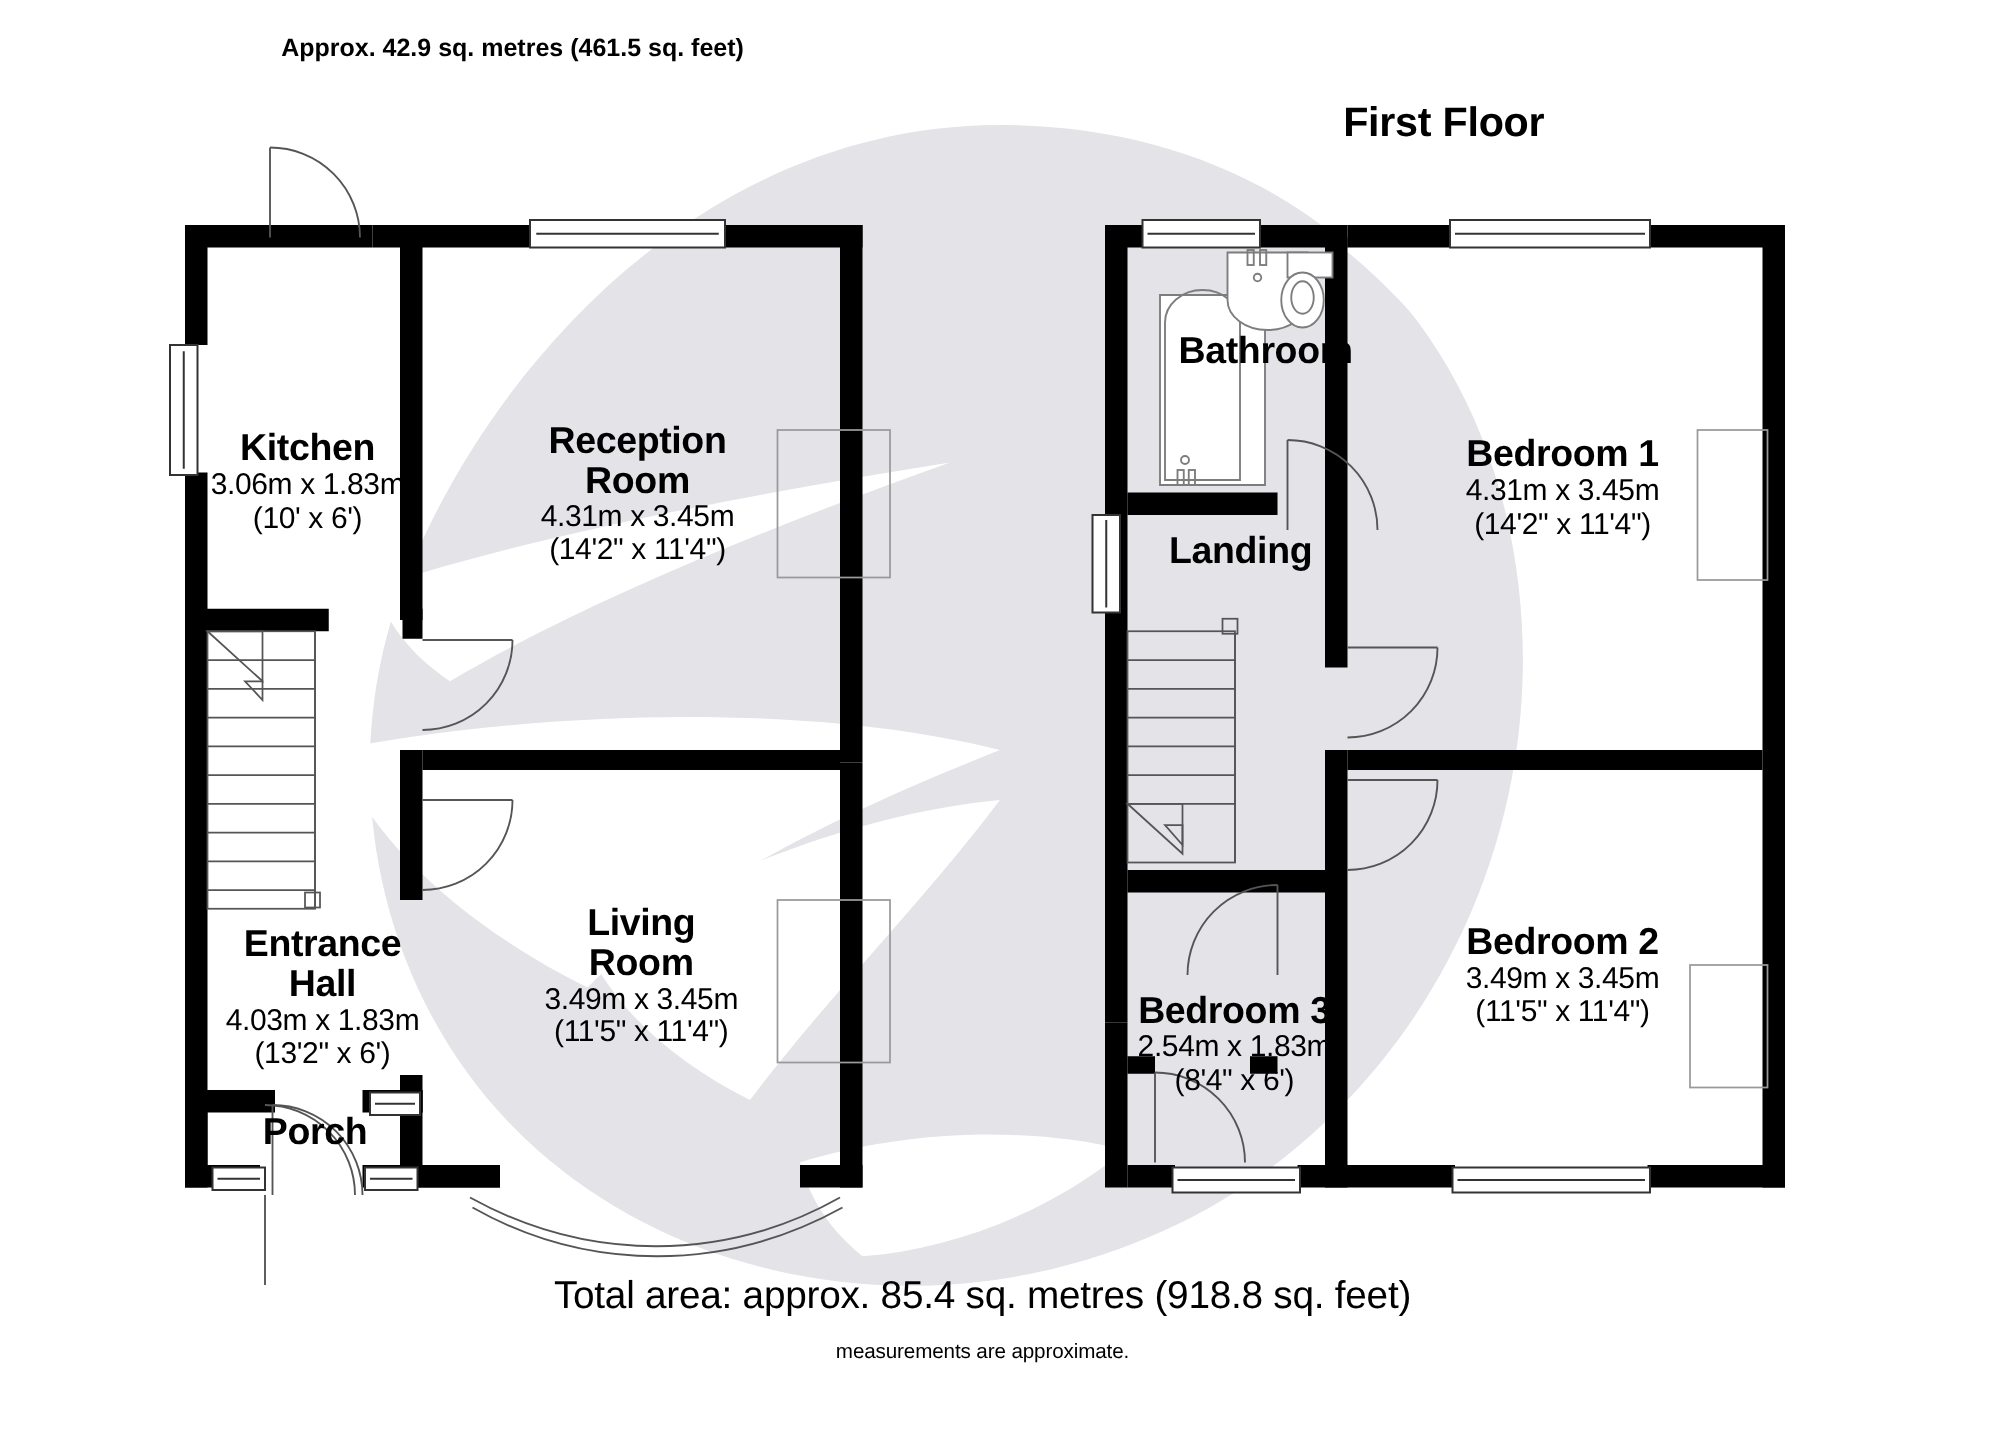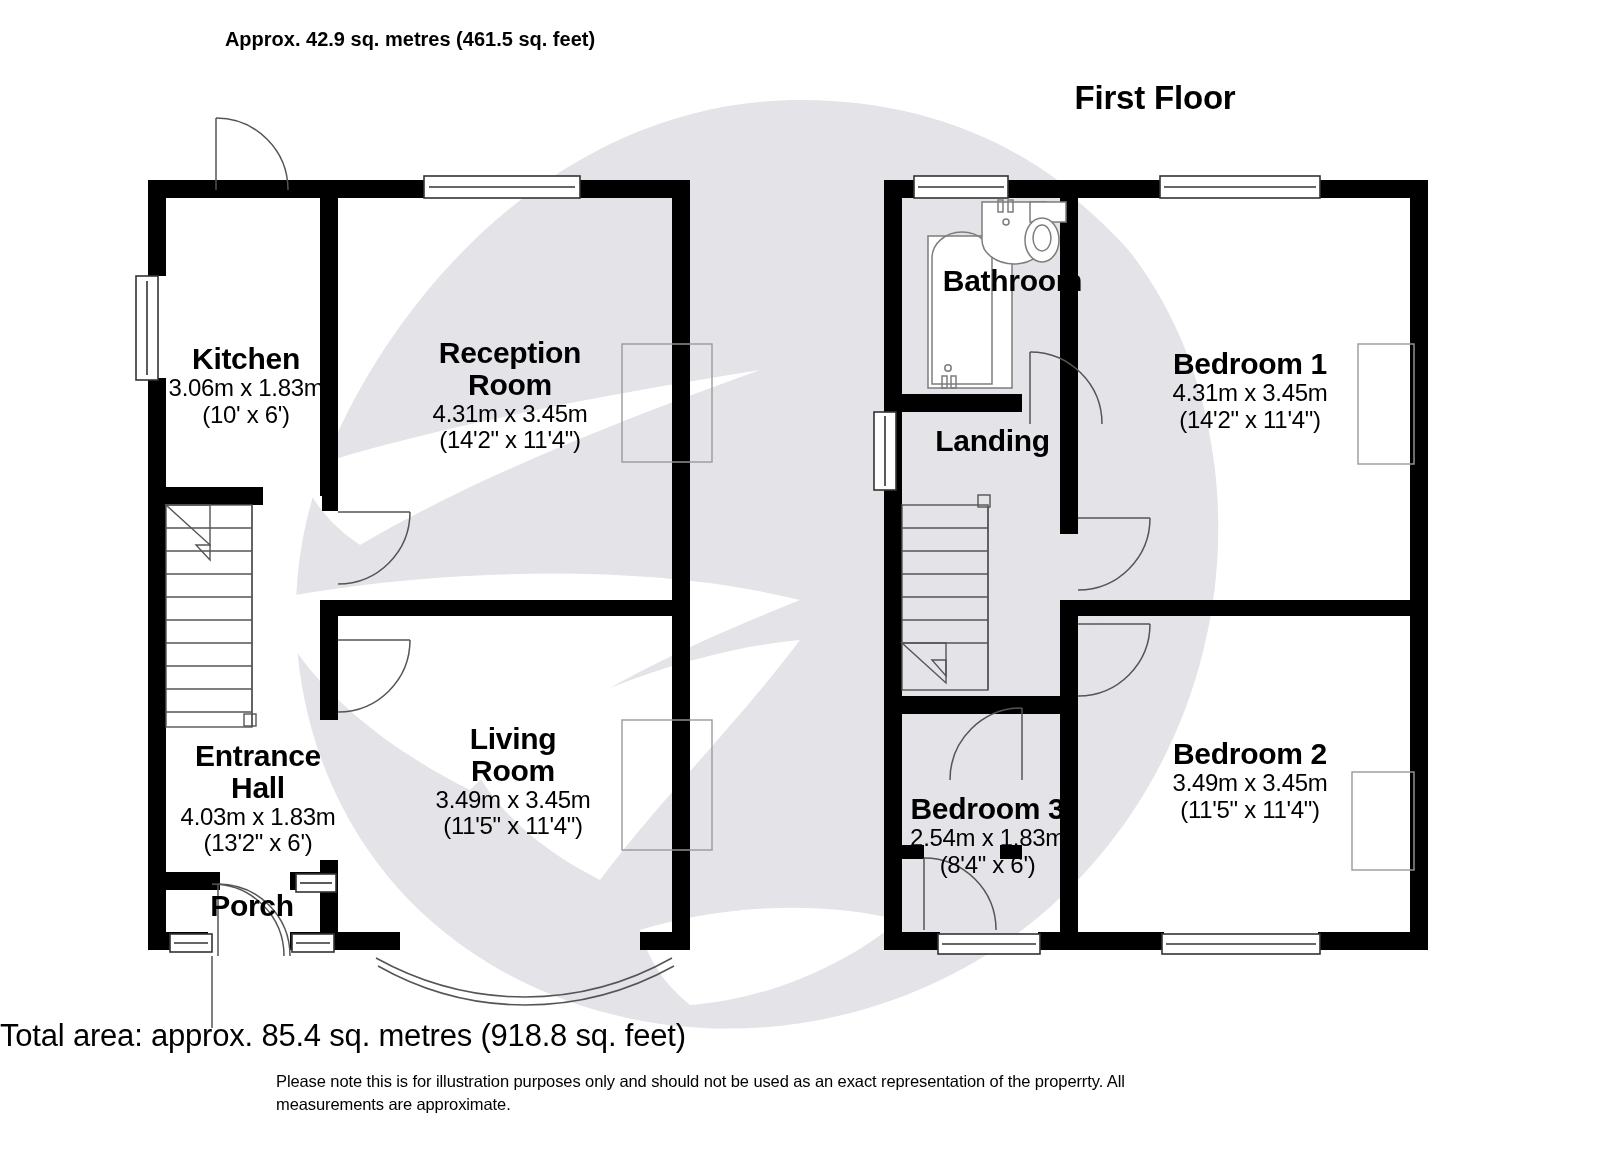--- a/index.html
+++ b/index.html
@@ -83,21 +83,21 @@
   #lbl-landing      { left: 875px;  top: 425px;  width: 235px; }
   #lbl-bed1         { left: 1130px; top: 348px;  width: 240px; }
   #lbl-bed2         { left: 1130px; top: 738px;  width: 240px; }
   #lbl-bed3         { left: 875px;  top: 793px;  width: 225px; }
 
   .footer {
     position: absolute;
     left: 0;
     top: 1017px;
     width: 1572px;
-    text-align: left;
+    text-align: center;
   }
   .footer .total {
     font-size: 31px;
     font-weight: normal;
     letter-spacing: -0.2px;
     line-height: 1.25;
     display: block;
   }
   .footer .disclaimer {
     display: block;
@@ -419,18 +419,17 @@
 
   <div class="room-label" id="lbl-bed3">
     <span class="r-name">Bedroom 3</span>
     <span class="r-dim">2.54m x 1.83m</span>
     <span class="r-imp">(8'4" x 6')</span>
   </div>
 
   <div class="footer">
     <span class="total">Total area: approx. 85.4 sq. metres (918.8 sq. feet)</span>
     <span class="disclaimer">
-      <span>Please note this is for illustration purposes only and should not be used as an exact representation of the properrty. All</span>
       <span>measurements are approximate.</span>
     </span>
   </div>
 
 </div>
 
 </body></html>

